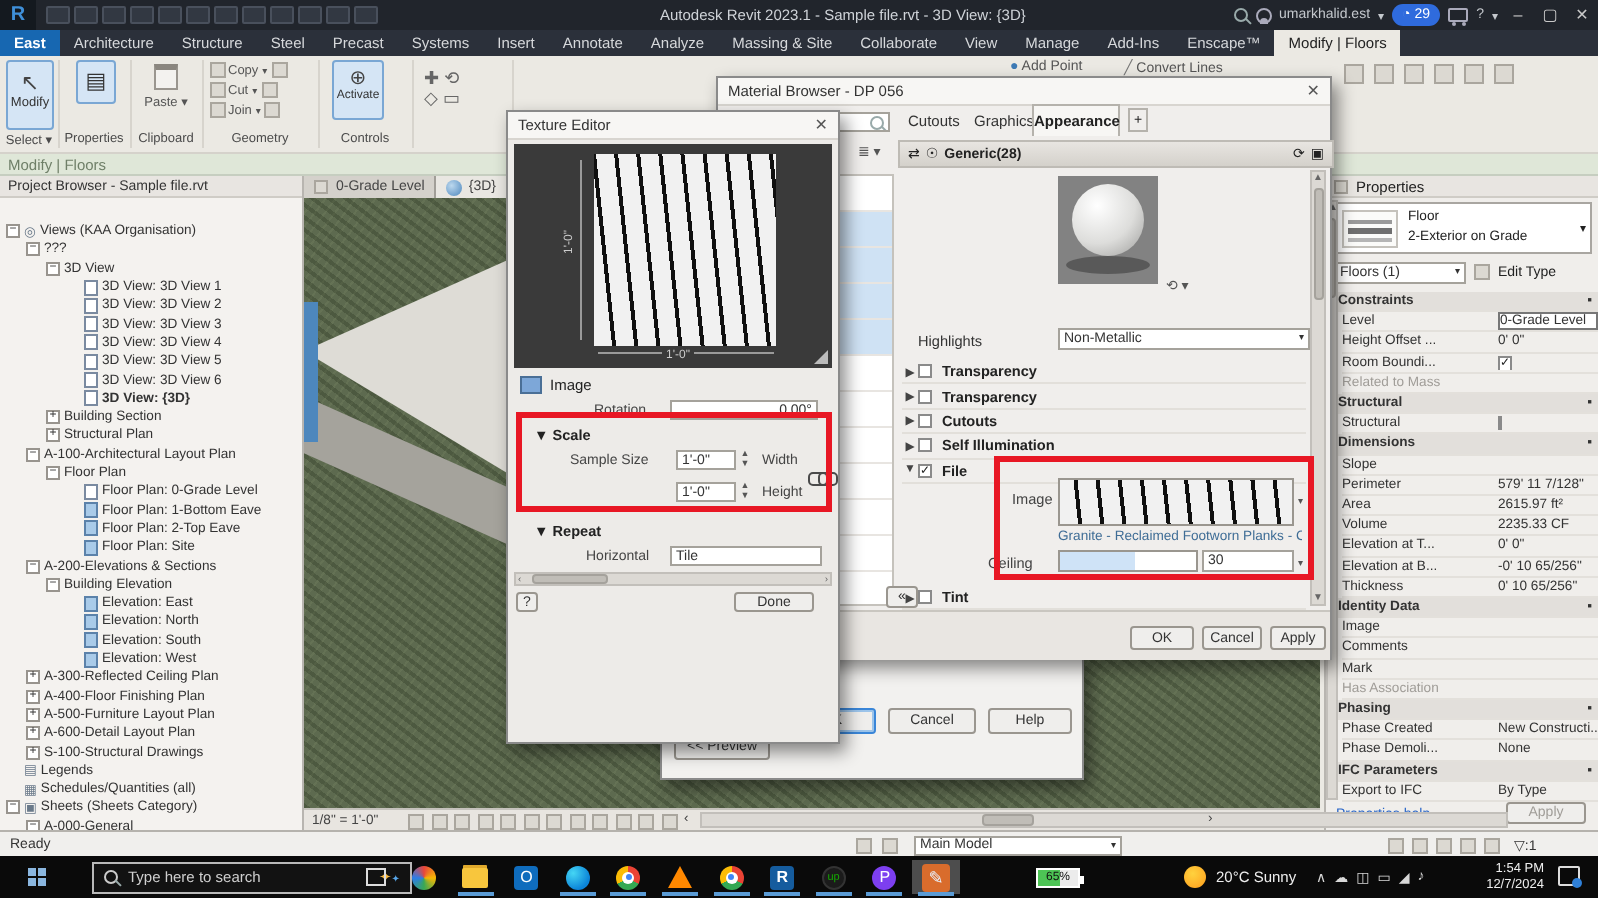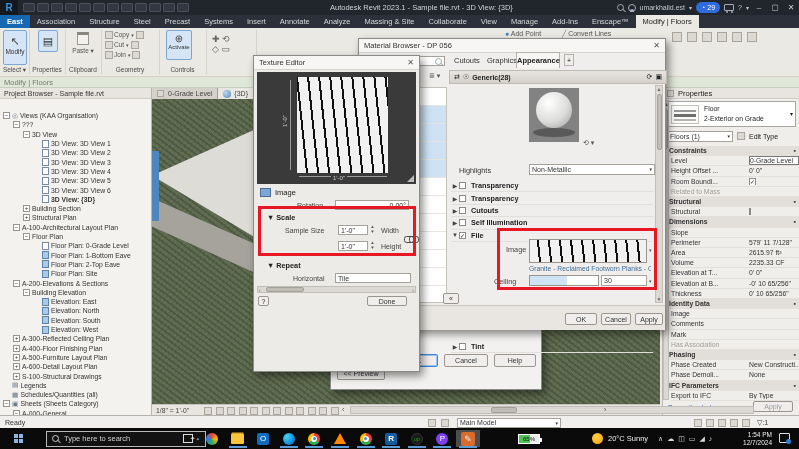--- a/index.html
+++ b/index.html
@@ -133,21 +133,21 @@
       <span style="font-size:7px">?</span>
         <span style="font-size:6px">▾</span>
       <span class="winbtn">–</span>
       <span class="winbtn">▢</span>
       <span class="winbtn">✕</span>
     </div>
   </div>
 
   <div class="a rtabs" id="rtabs">
       <div class="rtab file">East</div>
-      <div class="rtab">Association</div>
+      <div class="rtab">Architecture</div>
       <div class="rtab">Structure</div>
       <div class="rtab">Steel</div>
       <div class="rtab">Precast</div>
       <div class="rtab">Systems</div>
       <div class="rtab">Insert</div>
       <div class="rtab">Annotate</div>
       <div class="rtab">Analyze</div>
       <div class="rtab">Massing &amp; Site</div>
       <div class="rtab">Collaborate</div>
       <div class="rtab">View</div>
@@ -628,21 +628,21 @@
         <div class="secrow" style="left: 92px; top: 178.2px; width: 202px;">
           <span class="arr">▶</span>
           <span class="cb"></span>
           <span style="margin-left: 5px; font-weight: bold;">Self Illumination</span>
         </div>
         <div class="secrow" style="left: 92px; top: 190.6px; width: 202px;">
           <span class="arr">▼</span>
           <span class="cb">✓</span>
           <span style="margin-left: 5px; font-weight: bold;">File</span>
         </div>
-        <div class="secrow" style="left: 92px; top: 254px; width: 202px; margin-top: 48px;">
+        <div class="secrow" style="left: 92px; top: 254px; width: 202px;">
           <span class="arr">▶</span>
           <span class="cb"></span>
           <span style="margin-left: 5px; font-weight: bold;">Tint</span>
         </div>
       </div>
 
     <div style="position:absolute;left:147px;top:206px;font-size:7.3px;color:#444">Image</div>
     <div class="stonepat" style="position:absolute;left:170px;top:200px;width:118px;height:24px;border:1px solid #9a968f"></div>
     <div style="position:absolute;left:290px;top:208px;font-size:5px;color:#555">▾</div>
     <div style="position:absolute;left:170px;top:226px;width:122px;font-size:6.8px;color:#3f6d96;white-space:nowrap;overflow:hidden">Granite - Reclaimed Footworn Planks - C...</div>

